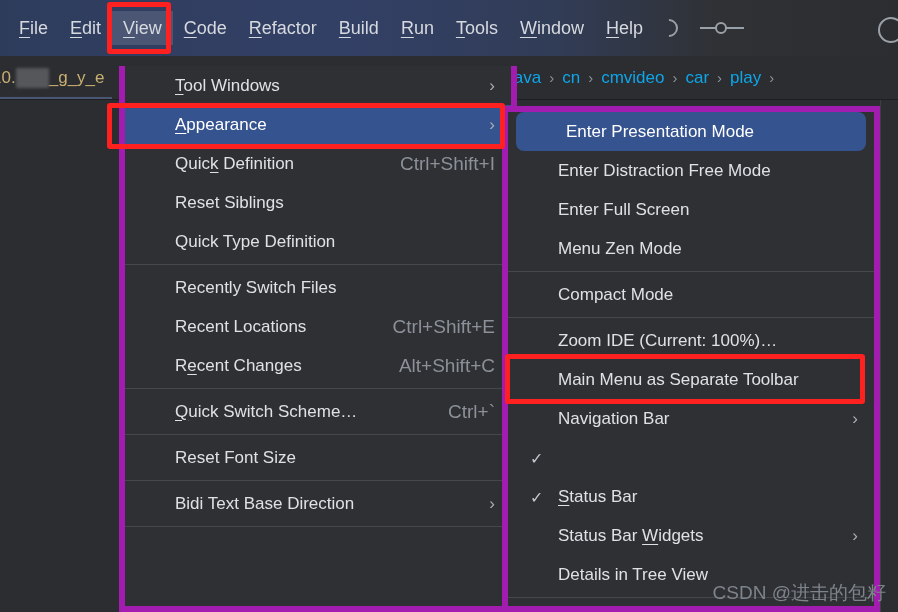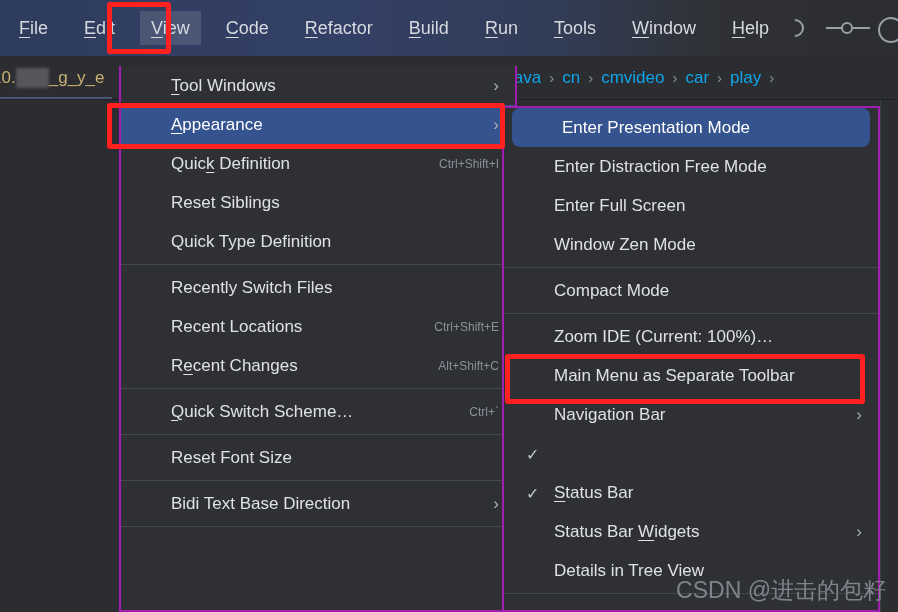--- a/index.html
+++ b/index.html
@@ -129,21 +129,21 @@
   .editor-right-rule {
     position: absolute; left: 880px; top: 100px;
     width: 1px; height: 512px;
     background: #3b3e43;
   }
 
   
   .menu-panel {
     position: absolute;
     background: #2e3034;
-    border: 2px solid #a21caf;
+    border: 6px solid #a21caf;
     z-index: 20;
   }
   #view-menu {
     left: 119px; top: 66px;
     width: 398px; height: 546px;
     border-top: none;
   }
   #appearance-menu {
     left: 502px; top: 106px;
     width: 378px; height: 506px;
@@ -157,21 +157,21 @@
     color: #dfe1e5;
     font-size: 17px;
     white-space: nowrap;
     cursor: default;
   }
   .mi .label { flex: 0 0 auto; }
   .mi .label .mn { text-decoration: underline; text-underline-offset: 3px; }
   .mi .accel {
     margin-left: auto;
     color: #8b9099;
-    font-size: 12px;
+    font-size: 19px;
     padding-left: 30px;
   }
   .mi .submenu-arrow {
     margin-left: auto;
     color: #a8adb5;
     font-size: 17px;
     padding-left: 24px;
   }
   .mi.has-accel .accel { margin-left: auto; }
   .mi.selected {
@@ -207,32 +207,32 @@
   }
   #redbox-view     { left: 107px; top: 2px;   width: 64px;  height: 52px; }
   #redbox-appear   { left: 107px; top: 103px; width: 398px; height: 46px; }
   #redbox-mainmenu { left: 505px; top: 354px; width: 360px; height: 50px; }
 
   
   .watermark {
     position: absolute;
     right: 12px; bottom: 6px;
     color: #7e848c;
-    font-size: 23px;
+    font-size: 19px;
     z-index: 60;
     white-space: nowrap;
   }
 </style>
 </head>
 <body>
 
 <div id="app">
 
   <div class="menubar">
-    <div id="menubar-items" style="display:flex;align-items:center;gap:14px;">
+    <div id="menubar-items" style="display:flex;align-items:center;">
         <div class="menubar-item"><span class="mn">F</span>ile</div>
         <div class="menubar-item"><span class="mn">E</span>dit</div>
         <div class="menubar-item active"><span class="mn">V</span>iew</div>
         <div class="menubar-item"><span class="mn">C</span>ode</div>
         <div class="menubar-item"><span class="mn">R</span>efactor</div>
         <div class="menubar-item"><span class="mn">B</span>uild</div>
         <div class="menubar-item"><span class="mn">R</span>un</div>
         <div class="menubar-item"><span class="mn">T</span>ools</div>
         <div class="menubar-item"><span class="mn">W</span>indow</div>
         <div class="menubar-item"><span class="mn">H</span>elp</div>
@@ -319,21 +319,21 @@
       <div class="mi selected">
         <span class="label">Enter Presentation Mode</span>
       </div>
       <div class="mi">
         <span class="label">Enter Distraction Free Mode</span>
       </div>
       <div class="mi">
         <span class="label">Enter Full Screen</span>
       </div>
       <div class="mi">
-        <span class="label">Window Zen Mode</span>
+        <span class="label">Menu Zen Mode</span>
       </div>
       <div class="sep"></div>
       <div class="mi">
         <span class="label">Compact Mode</span>
       </div>
       <div class="sep"></div>
       <div class="mi">
         <span class="label">Zoom IDE (Current: 100%)…</span>
       </div>
       <div class="mi">

